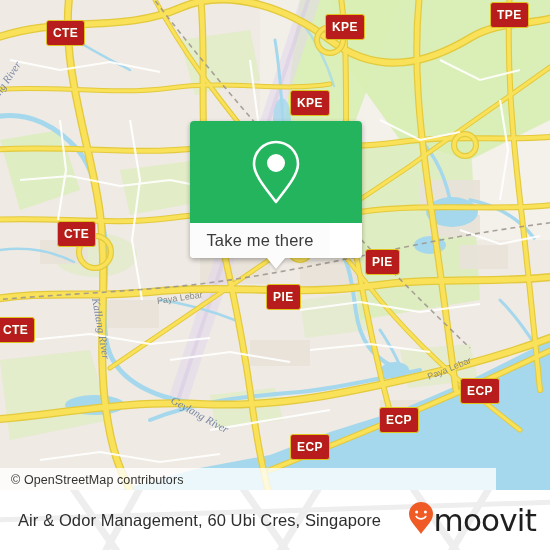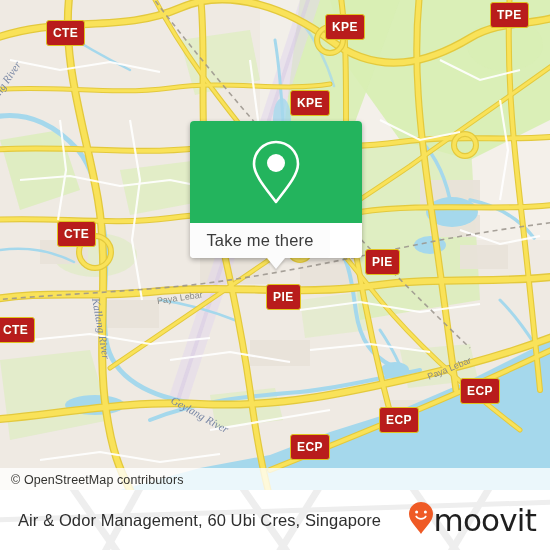--- a/index.html
+++ b/index.html
@@ -9,21 +9,21 @@
     background:#ffffff;
   }
   .frame{position:relative;width:550px;height:550px;overflow:hidden;background:#fff;}
 
   
   .map{position:absolute;left:0;top:0;width:550px;height:490px;overflow:hidden;background:#f2efe9;}
   .map svg{position:absolute;left:0;top:0;}
 
   
   .attrib-strip{
-    position:absolute;left:0;bottom:0;width:550px;height:22px;
+    position:absolute;left:0;bottom:0;width:496px;height:22px;
     background:rgba(255,255,255,0.78);
   }
   .attrib-text{
     position:absolute;left:11px;bottom:3px;
     font-size:12.5px;color:#33322f;letter-spacing:0.1px;white-space:nowrap;
   }
 
   
   .shield{
     position:absolute;

